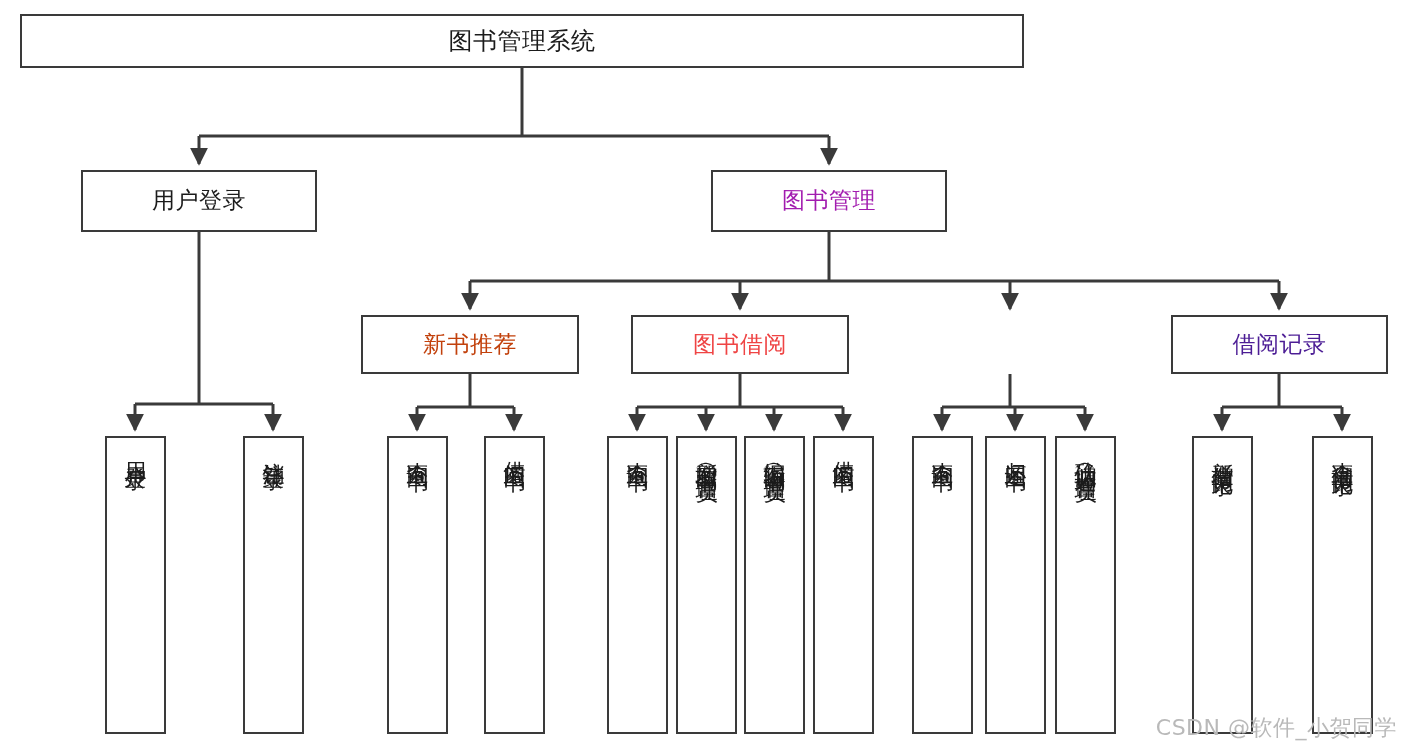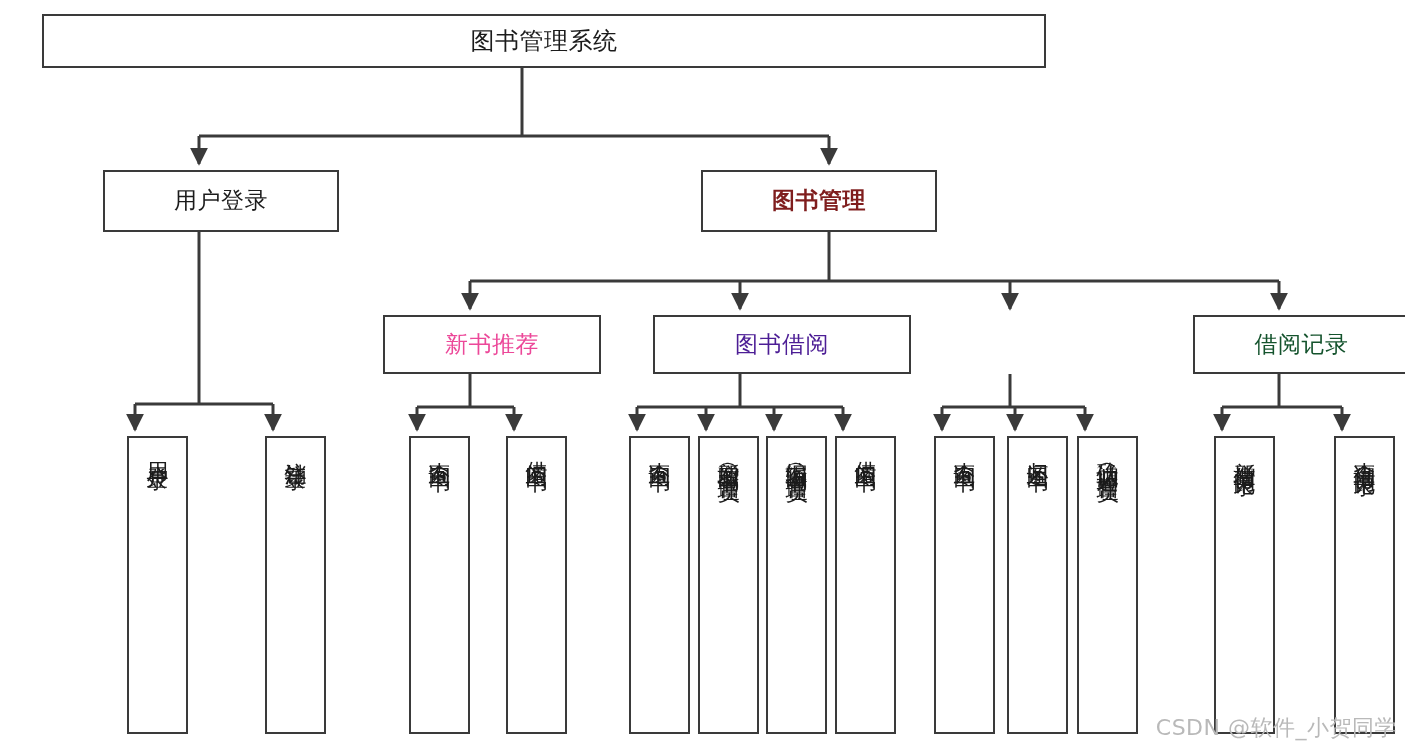--- a/index.html
+++ b/index.html
@@ -29,21 +29,20 @@
   .node {
     position: absolute;
     box-sizing: border-box;
     background: #ffffff;
     border: 2px solid #3a3a3a;
     display: flex;
     align-items: center;
     justify-content: center;
     color: #1b1b1b;
     z-index: 2;
-    margin-left: 22px;
   }
   .node-label {
     display: block;
     text-align: center;
     line-height: 1.12;
     letter-spacing: 0.5px;
   }
   
   .node.horiz .node-label {
     font-size: 23px;
@@ -134,31 +133,31 @@
     </g>
   </svg>
 
   <div class="node horiz root" style="left: 20px; top: 14px; width: 1004px; height: 54px; border-color: rgb(58, 58, 58); background: rgb(255, 255, 255); color: rgb(27, 27, 27);">
     <span class="node-label">图书管理系统</span>
   </div>
 
   <div class="node horiz" style="left: 81px; top: 170px; width: 236px; height: 62px; border-color: rgb(58, 58, 58); background: rgb(255, 255, 255); color: rgb(27, 27, 27);">
     <span class="node-label">用户登录</span>
   </div>
-  <div class="node horiz" style="left: 679px; top: 170px; width: 236px; height: 62px; border-color: rgb(58, 58, 58); background: rgb(255, 255, 255); color: #7f1d1d; font-weight: bold;">
+  <div class="node horiz" style="left: 711px; top: 170px; width: 236px; height: 62px; border-color: rgb(58, 58, 58); background: rgb(255, 255, 255); color: #a21caf;">
     <span class="node-label">图书管理</span>
   </div>
 
-  <div class="node horiz" style="left: 361px; top: 315px; width: 218px; height: 59px; border-color: rgb(58, 58, 58); background: rgb(255, 255, 255); color: #ec4899;">
+  <div class="node horiz" style="left: 361px; top: 315px; width: 218px; height: 59px; border-color: rgb(58, 58, 58); background: rgb(255, 255, 255); color: #c2410c;">
     <span class="node-label">新书推荐</span>
   </div>
-  <div class="node horiz" style="left: 631px; top: 315px; width: 258px; height: 59px; border-color: rgb(58, 58, 58); background: rgb(255, 255, 255); color: #4c1d95;">
+  <div class="node horiz" style="left: 631px; top: 315px; width: 218px; height: 59px; border-color: rgb(58, 58, 58); background: rgb(255, 255, 255); color: #ef4444;">
     <span class="node-label">图书借阅</span>
   </div>
-  <div class="node horiz" style="left: 1171px; top: 315px; width: 217px; height: 59px; border-color: rgb(58, 58, 58); background: rgb(255, 255, 255); color: #14532d;">
+  <div class="node horiz" style="left: 1171px; top: 315px; width: 217px; height: 59px; border-color: rgb(58, 58, 58); background: rgb(255, 255, 255); color: #4c1d95;">
     <span class="node-label">借阅记录</span>
   </div>
 
   <div class="node vert" style="left: 105px; top: 436px; width: 61px; height: 298px; border-color: rgb(58, 58, 58); background: rgb(255, 255, 255); color: rgb(27, 27, 27);">
     <span class="node-label">用户登录</span>
   </div>
   <div class="node vert" style="left: 243px; top: 436px; width: 61px; height: 298px; border-color: rgb(58, 58, 58); background: rgb(255, 255, 255); color: rgb(27, 27, 27);">
     <span class="node-label">注销登录</span>
   </div>
   <div class="node vert" style="left: 387px; top: 436px; width: 61px; height: 298px; border-color: rgb(58, 58, 58); background: rgb(255, 255, 255); color: rgb(27, 27, 27);">

